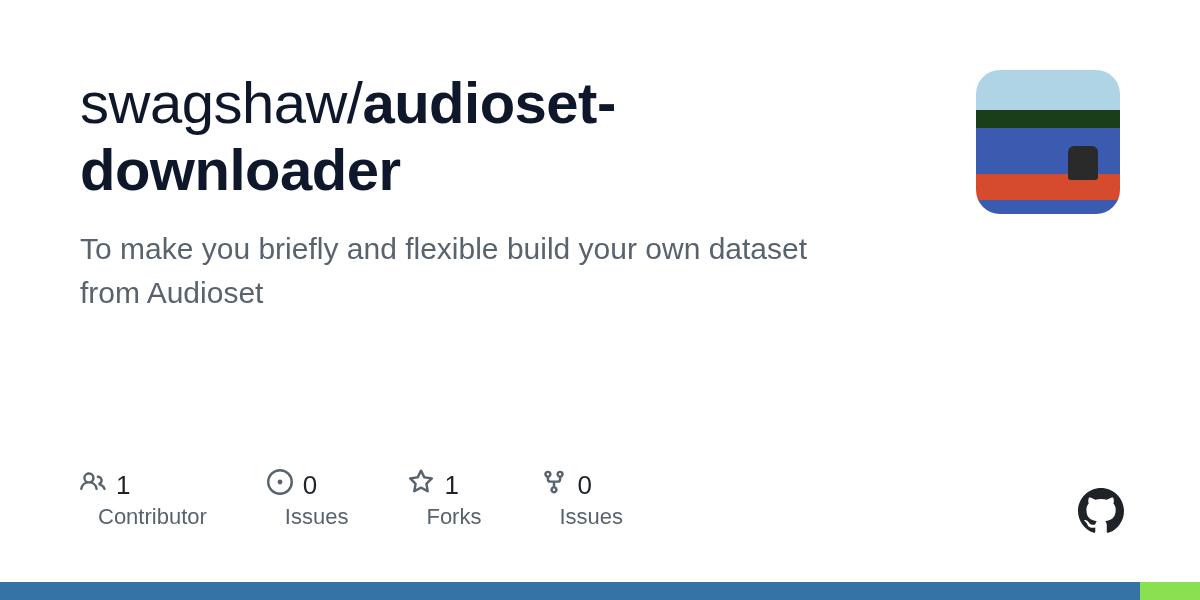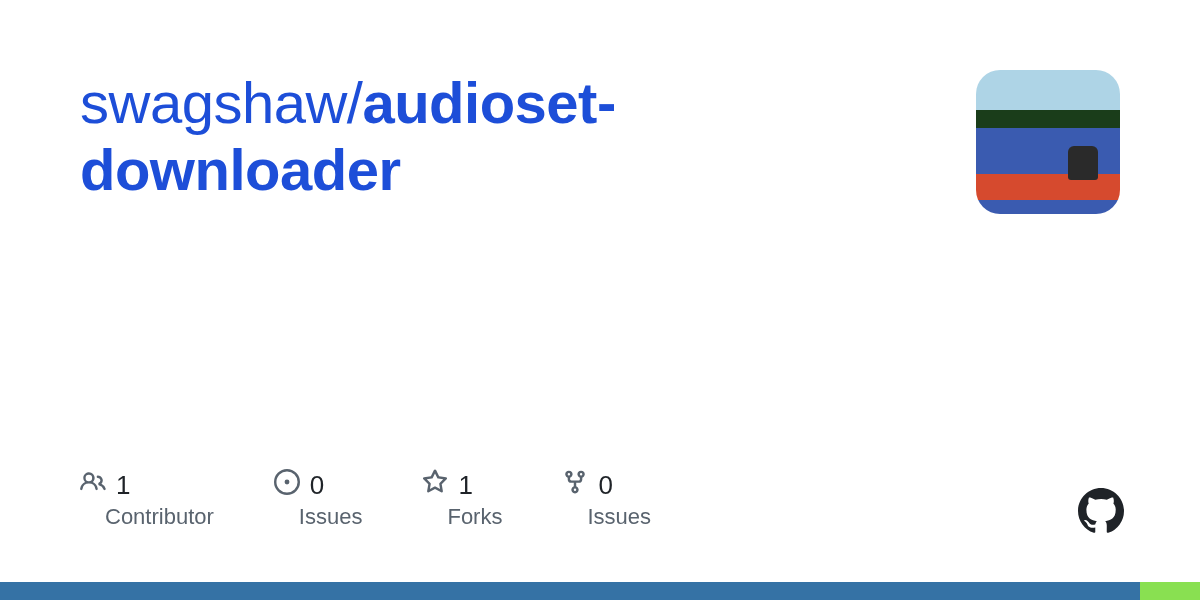--- a/index.html
+++ b/index.html
@@ -18,21 +18,21 @@
       gap: 40px;
     }
     .main {
       flex: 1;
       min-width: 0;
     }
     .title {
       font-size: 58px;
       line-height: 1.15;
       font-weight: 400;
-      color: #1d4ed8;
+      color: #0f172a;
       letter-spacing: -0.5px;
       margin-bottom: 24px;
     }
     .title .owner { font-weight: 400; }
     .title .slash { font-weight: 400; }
     .title .repo-bold { font-weight: 700; }
     .title .repo-rest { font-weight: 700; }
     .description {
       font-size: 30px;
       line-height: 1.45;
@@ -77,21 +77,21 @@
       color: #1f2328;
     }
     .stat-top svg {
       width: 26px;
       height: 26px;
       fill: #59636e;
     }
     .stat-label {
       font-size: 22px;
       color: #59636e;
-      margin-left: 25px;
+      margin-left: 18px;
     }
     .gh-logo {
       position: absolute;
       right: 76px;
       bottom: 62px;
     }
     .gh-logo svg { width: 46px; height: 46px; fill: #1f2328; }
     .footer-bar {
       position: absolute;
       left: 0; bottom: 0;
@@ -101,20 +101,21 @@
     .lang-seg { height: 100%; }
   </style>
 </head>
 <body>
 
 <div class="content">
   <div class="main">
     <h1 class="title">
       <span class="owner">swagshaw</span><span class="slash">/</span><span class="repo-bold">audioset</span><span class="repo-rest">-downloader</span>
     </h1>
+    <p class="description">To make you briefly and flexible build your own dataset from Audioset</p>
   </div>
   <div class="avatar"></div>
 </div>
 
 <div class="stats">
   <div class="stat">
     <div class="stat-top">
       <span>
         <svg viewBox="0 0 16 16">
             <path d="M2 5.5a3.5 3.5 0 1 1 5.898 2.549 5.508 5.508 0 0 1 3.034 4.084.75.75 0 1 1-1.482.235 4 4 0 0 0-7.9 0 .75.75 0 0 1-1.482-.236A5.507 5.507 0 0 1 3.102 8.05 3.493 3.493 0 0 1 2 5.5ZM11 4a3.001 3.001 0 0 1 2.22 5.018 5.01 5.01 0 0 1 2.56 3.012.749.749 0 0 1-.885.954.752.752 0 0 1-.549-.514 3.507 3.507 0 0 0-2.522-2.372.75.75 0 0 1-.574-.73v-.352a.75.75 0 0 1 .416-.672A1.5 1.5 0 0 0 11 5.5.75.75 0 0 1 11 4Zm-5.5-.5a2 2 0 1 0-.001 3.999A2 2 0 0 0 5.5 3.5Z"></path>

